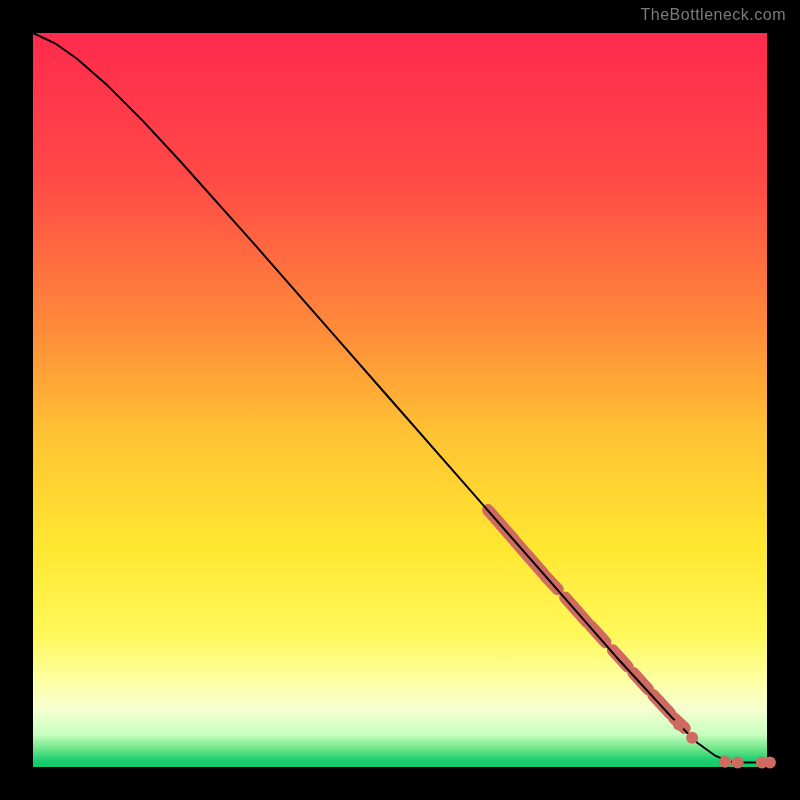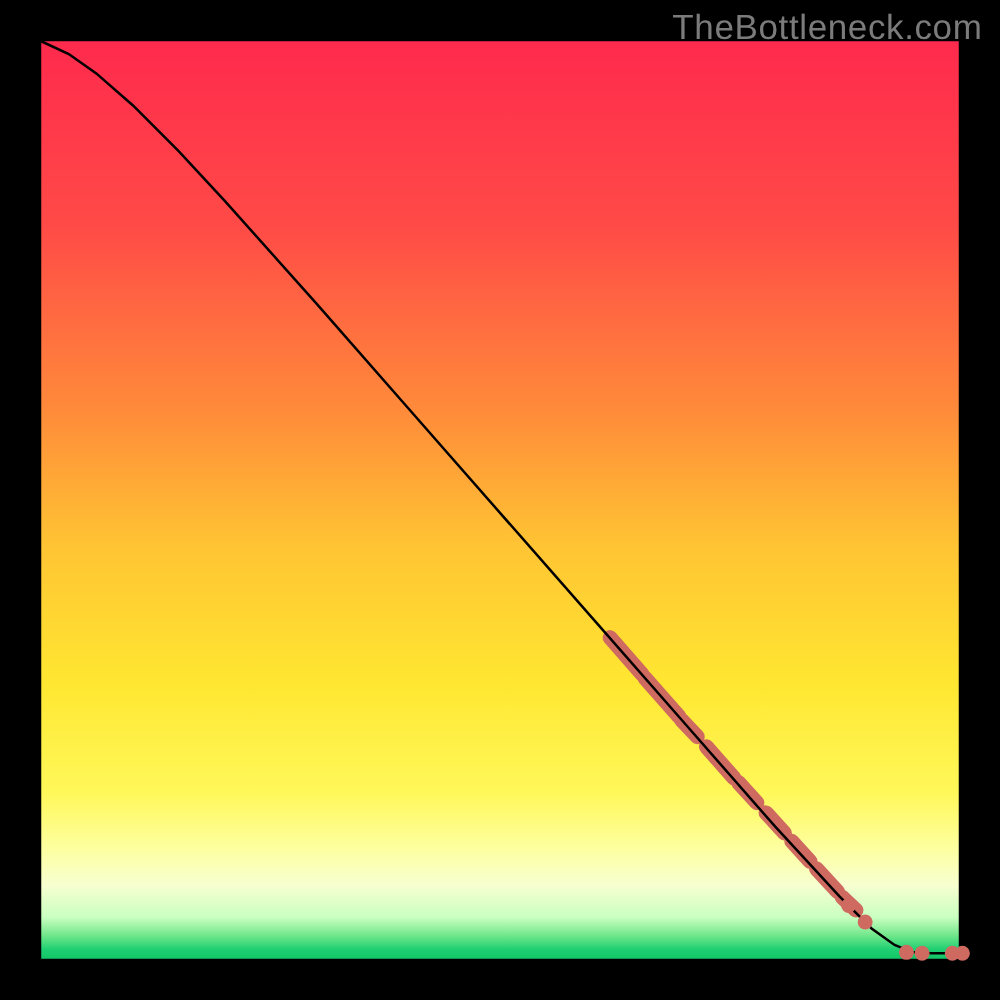--- a/index.html
+++ b/index.html
@@ -13,21 +13,21 @@
   .chart-container {
     position: relative;
     width: 800px;
     height: 800px;
   }
   .watermark {
     position: absolute;
     top: 6px;
     right: 14px;
     font-family: Arial, Helvetica, sans-serif;
-    font-size: 28px;
+    font-size: 16px;
     color: #7b7b7b;
     letter-spacing: 0.5px;
     z-index: 10;
   }
   svg {
     position: absolute;
     top: 0;
     left: 0;
   }
 </style>

